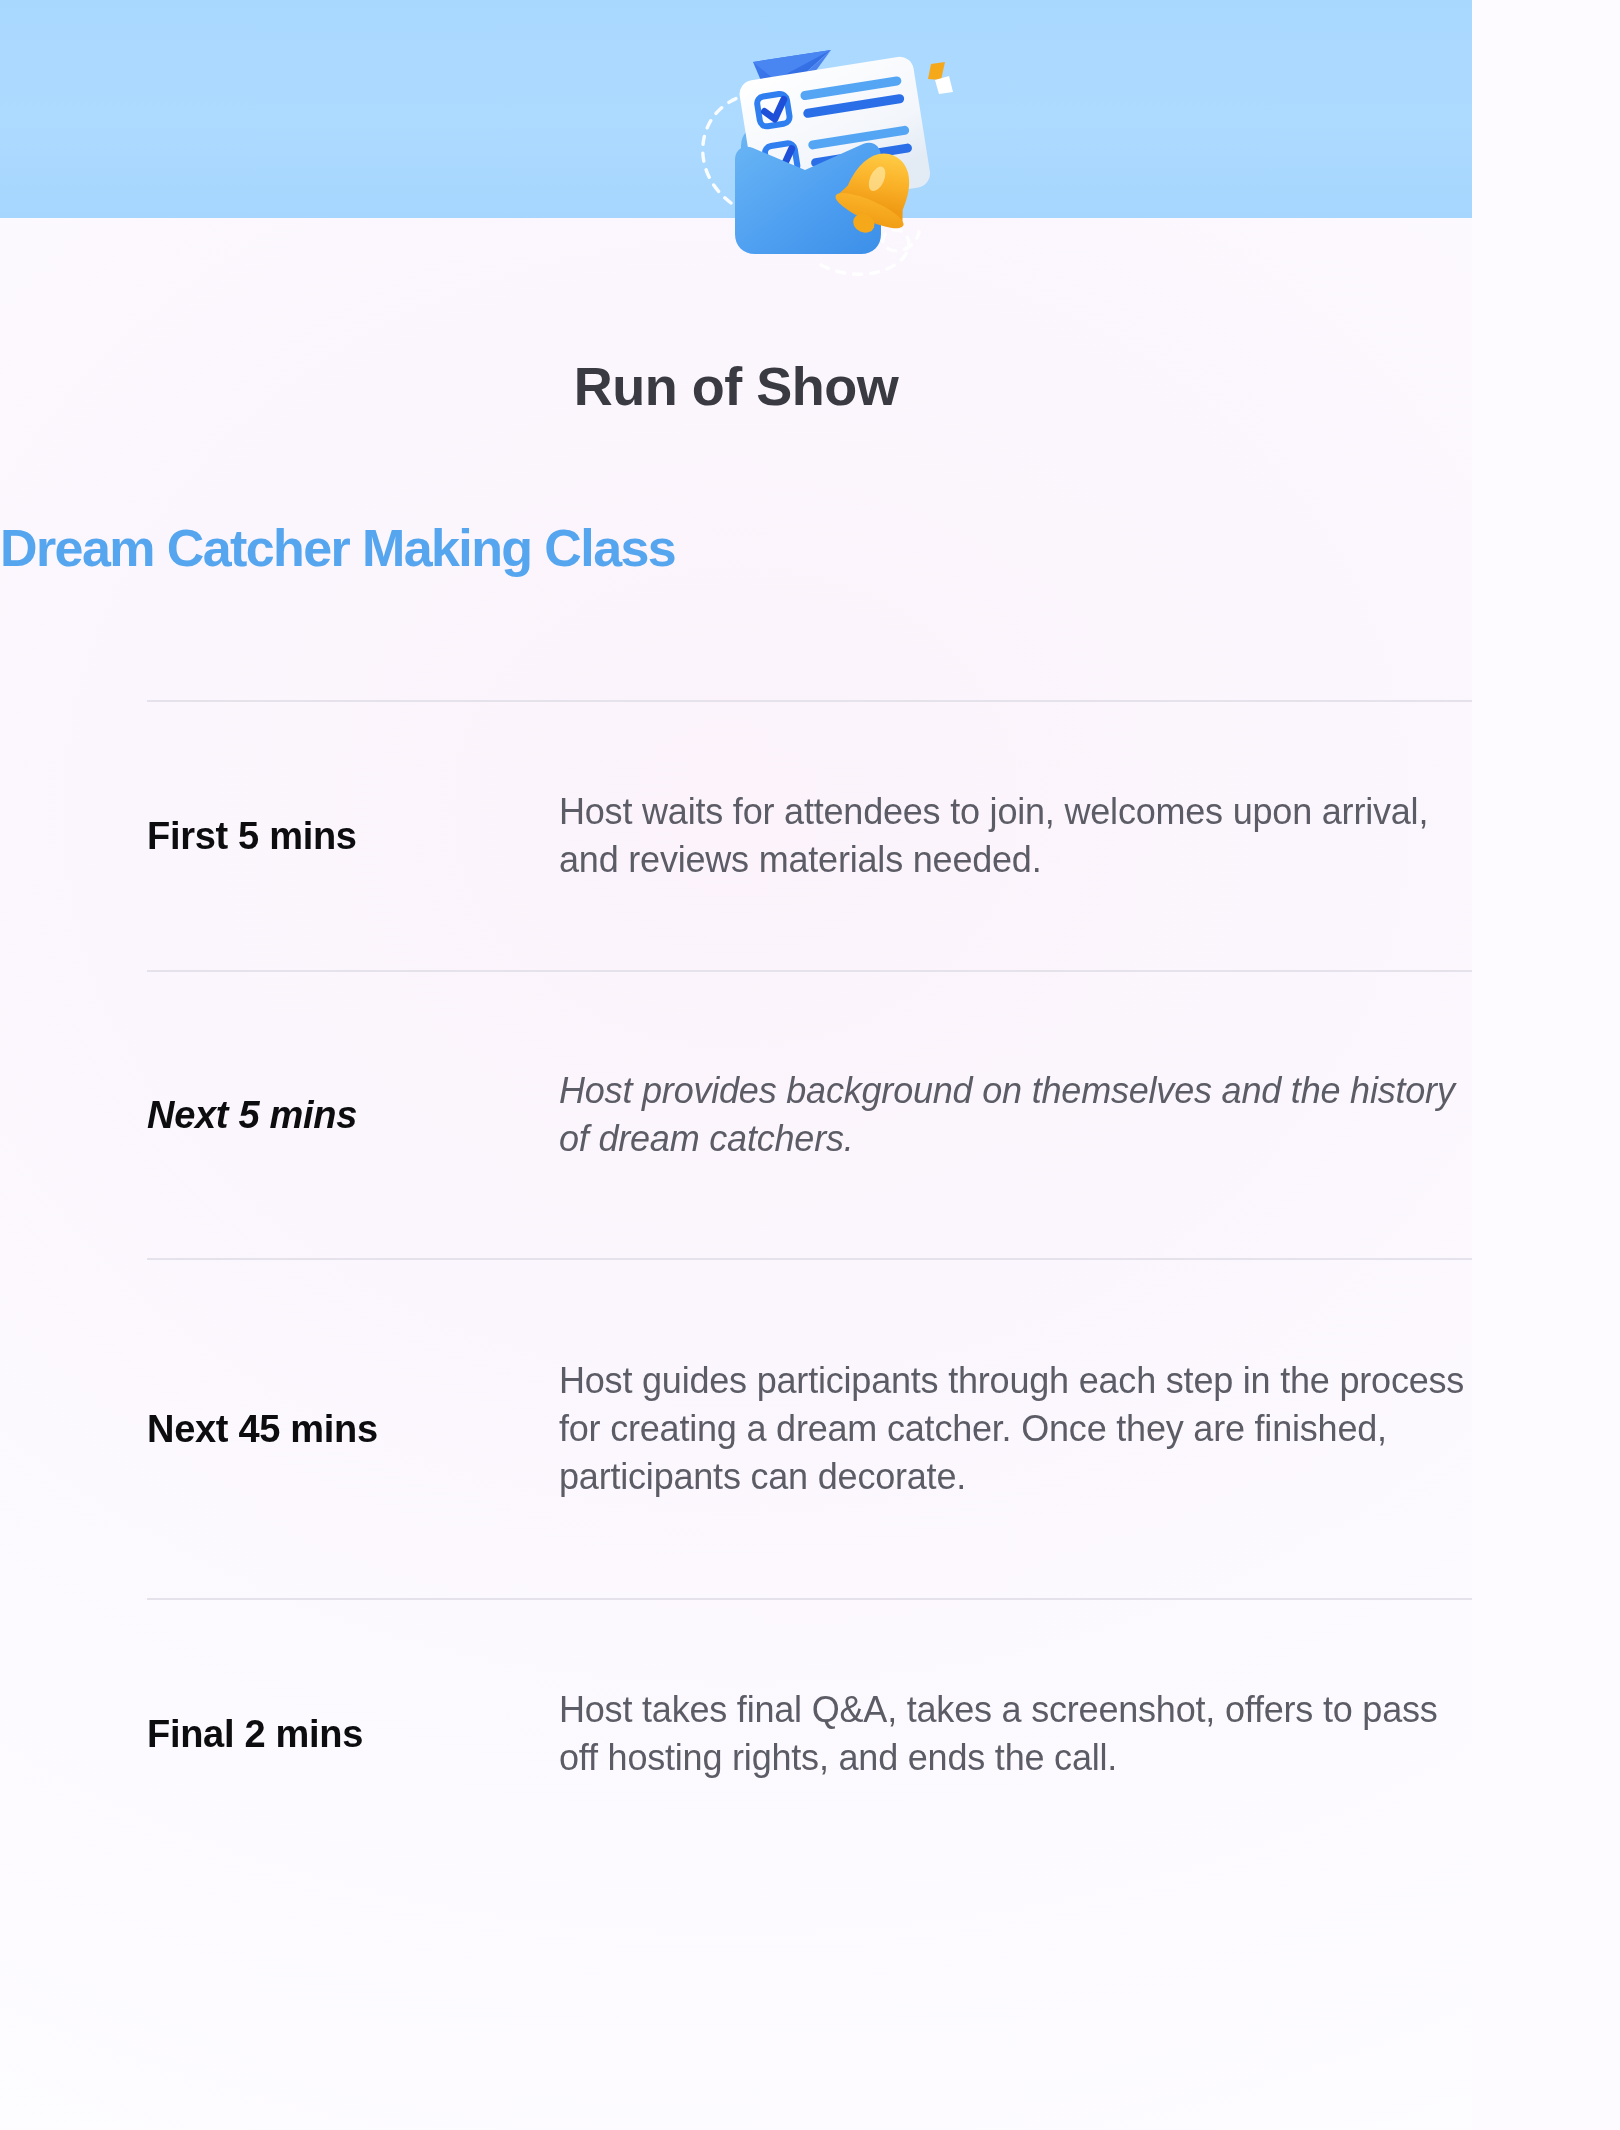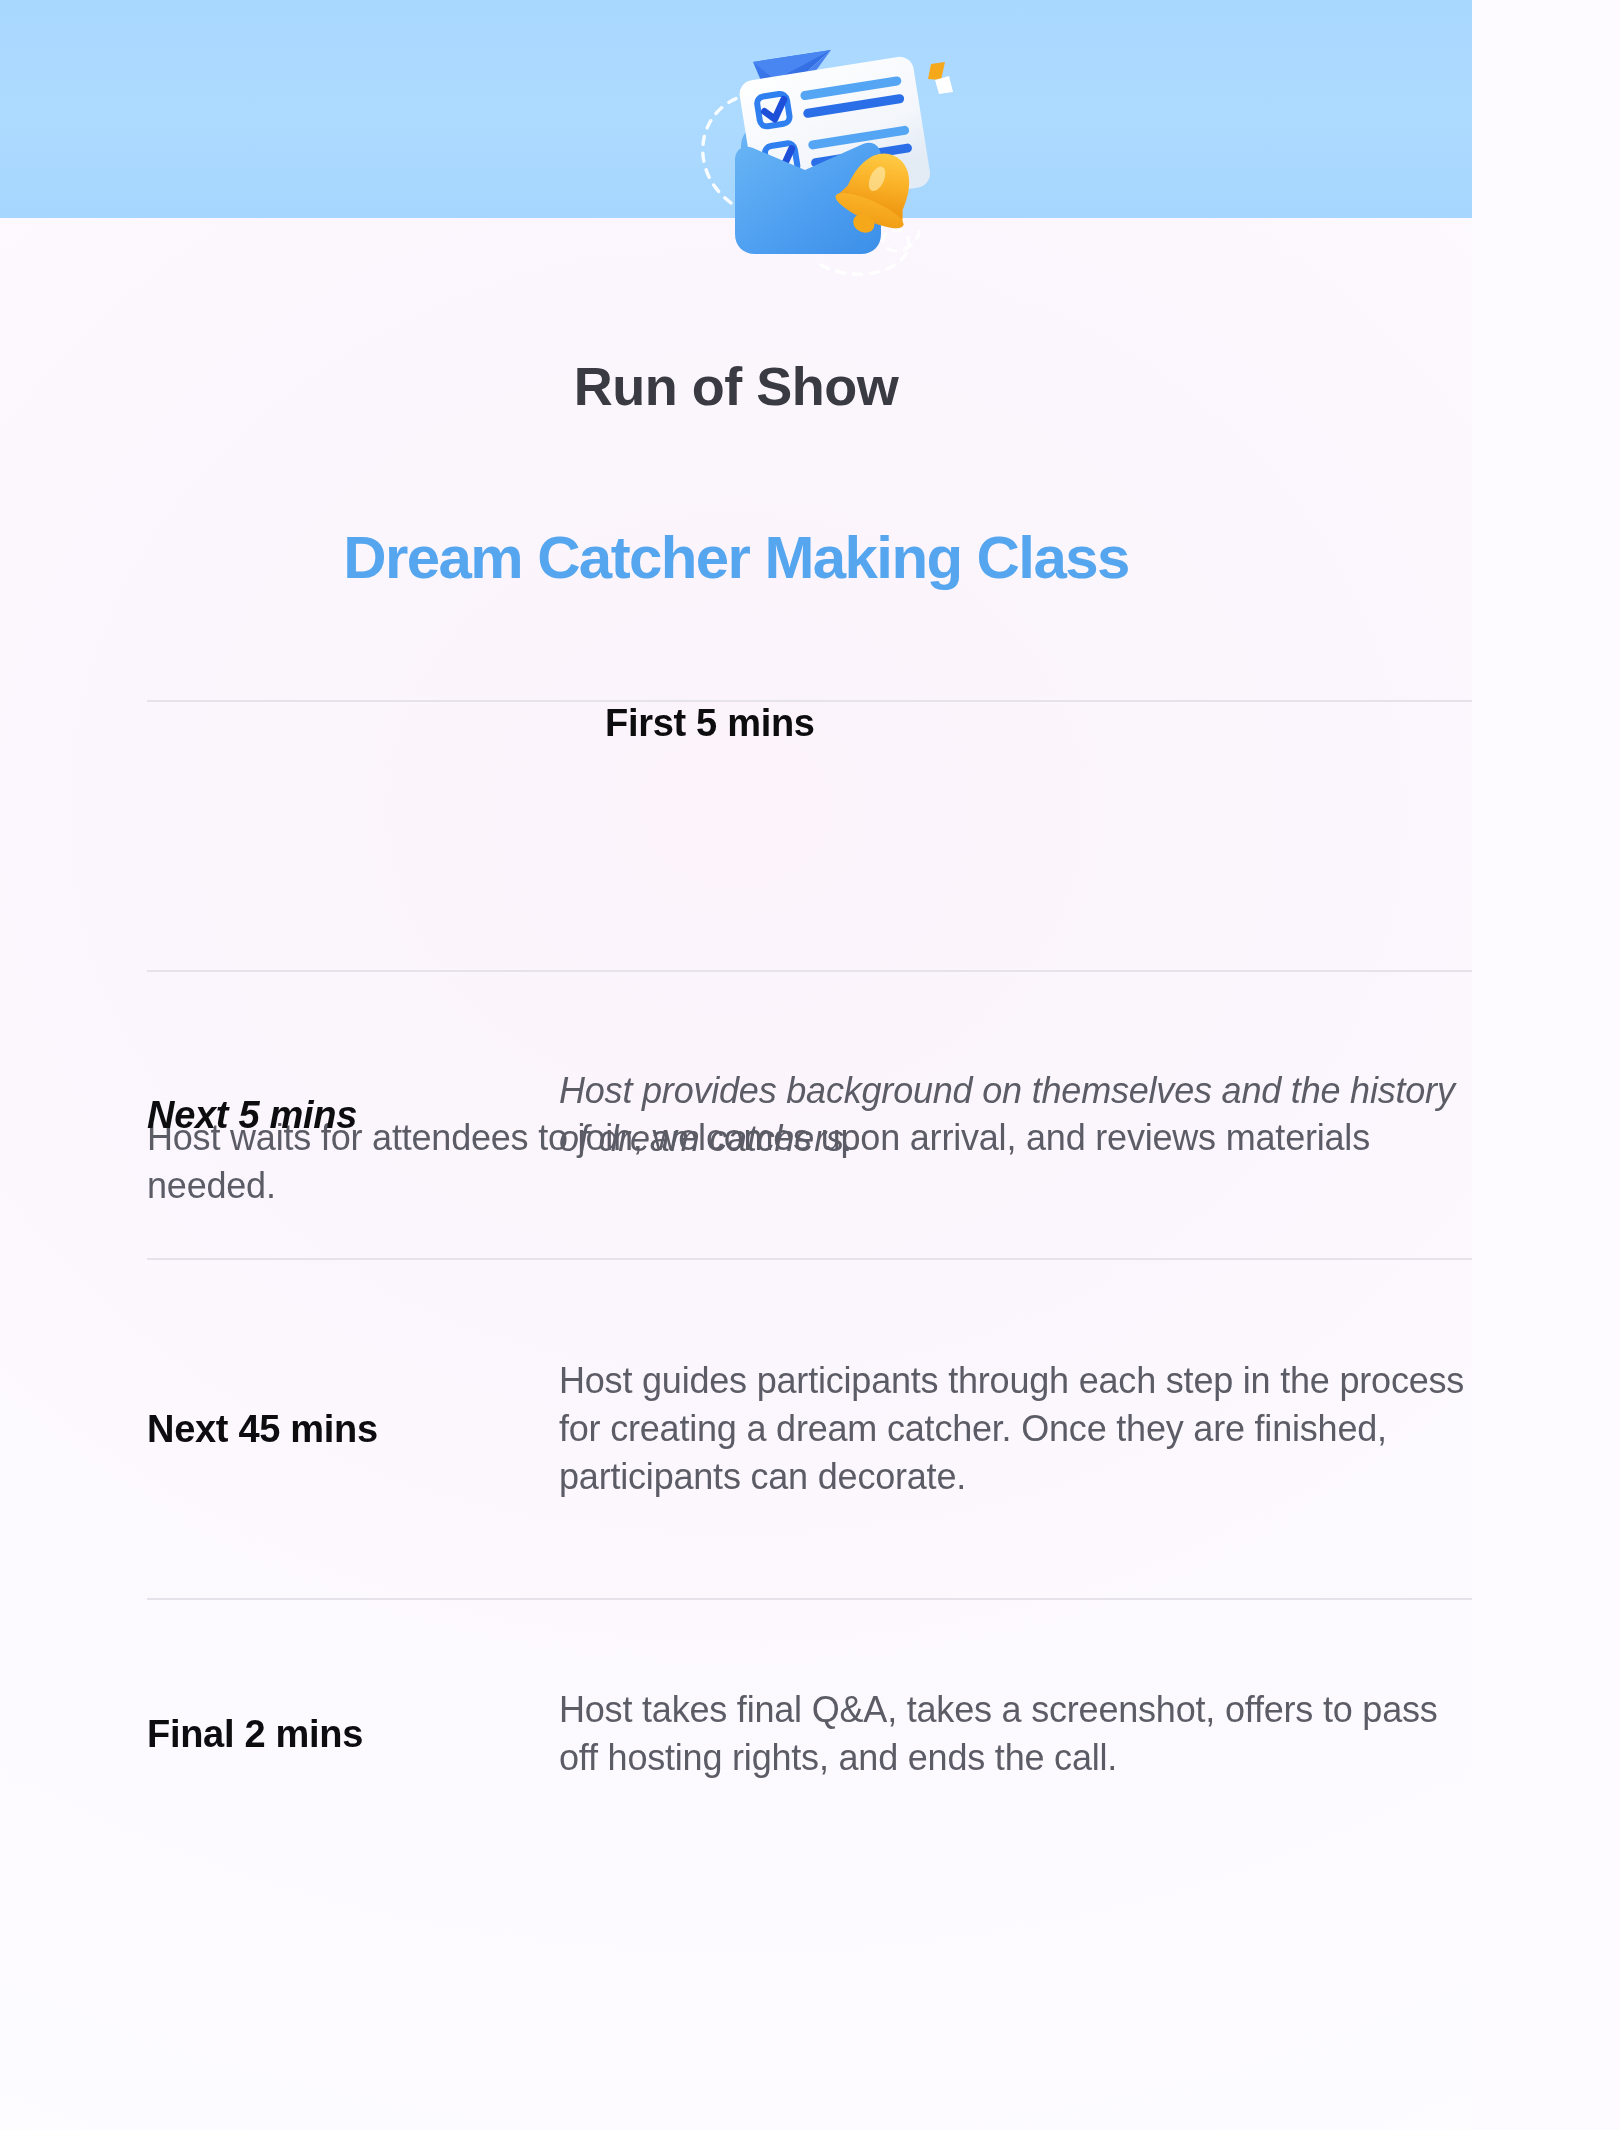--- a/index.html
+++ b/index.html
@@ -52,22 +52,22 @@
     text-align: center;
     font-size: 54px;
     font-weight: bold;
     letter-spacing: -0.5px;
     color: #3a3a42;
   }
   .main-title {
     position: absolute;
     left: 0; right: 0;
     top: 486px;
-    text-align: center;
-    font-size: 60px;
+    text-align: left;
+    font-size: 52px;
     font-weight: bold;
     letter-spacing: -1.6px;
     color: #55a6ee;
     line-height: 1.05;
   }
 
   
   .schedule {
     position: absolute;
     left: 147px;
@@ -90,21 +90,21 @@
     letter-spacing: -0.3px;
     padding-right: 20px;
   }
   .row .desc-cell {
     flex: 1 1 auto;
     font-size: 36px;
     color: #5c5c66;
     line-height: 1.33;
     letter-spacing: -0.2px;
   }
-  .row-1 { height: 270px; flex-direction: column; }
+  .row-1 { height: 270px; }
   .row-2 { height: 288px; font-style: italic; }
   .row-3 { height: 340px; }
   .row-4 { height: 270px; }
 
   .row-1 .time-cell { padding-left: 0px; }
 </style>
 </head>
 <body>
 
 <div class="page">

